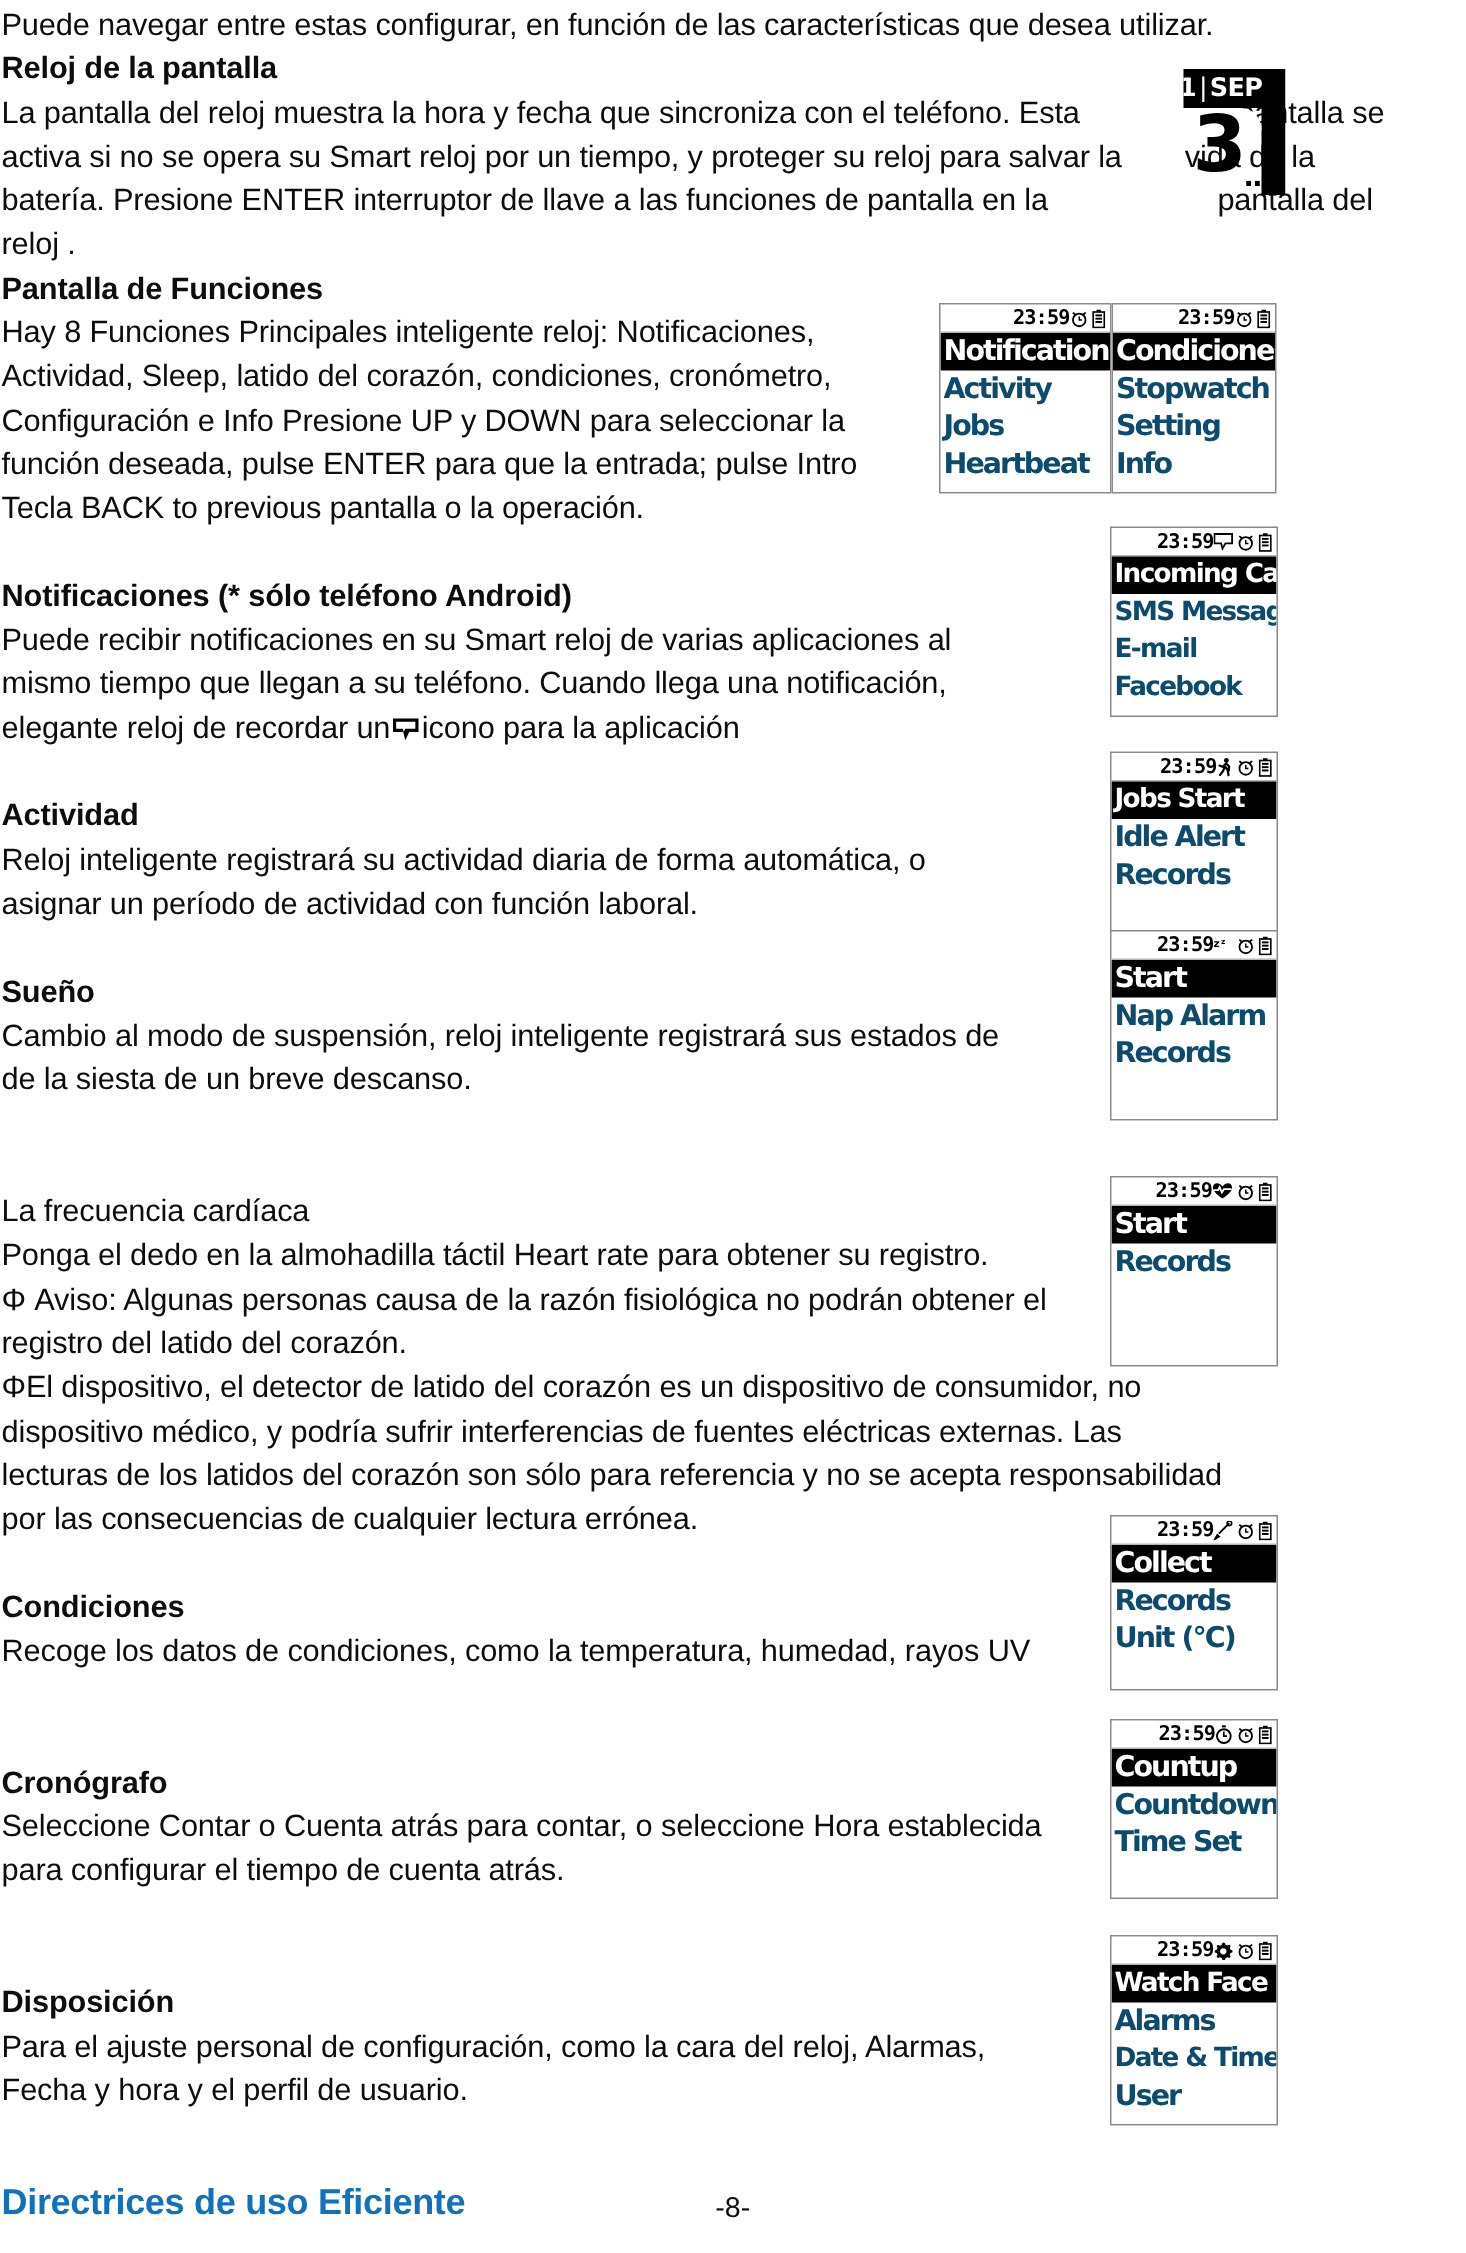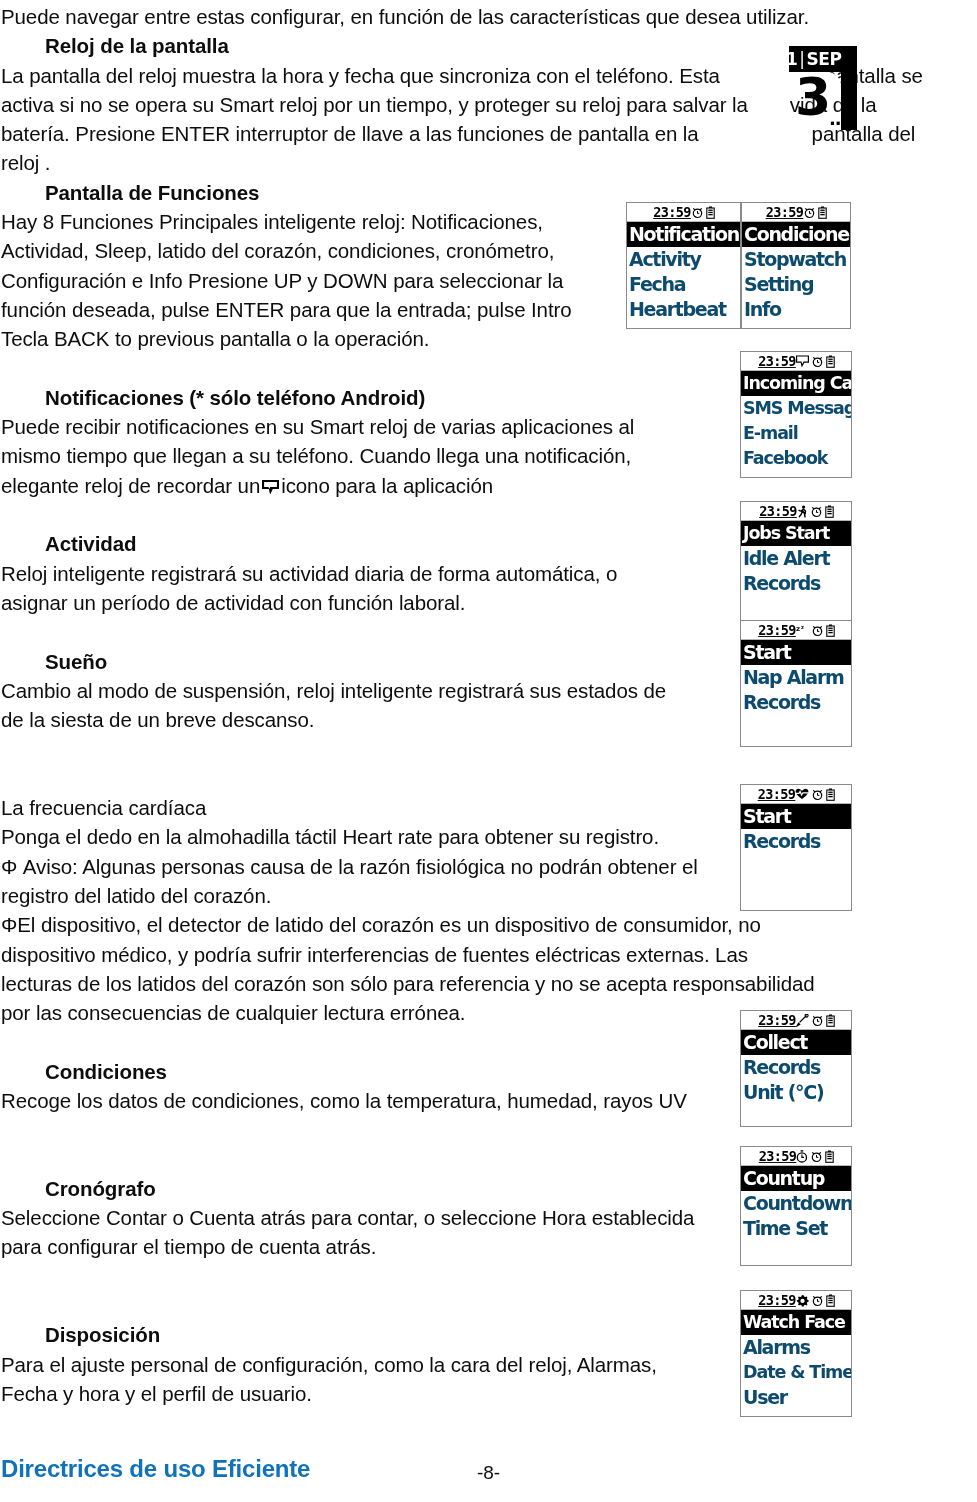--- a/index.html
+++ b/index.html
@@ -31,21 +31,21 @@
     padding: 2px 0 0 1px;
   }
 
   p.line {
     margin: 0;
     font-size: 20.5px;
     line-height: 29.3px;
     letter-spacing: -0.1px;
     white-space: pre-wrap;
   }
-  p.line.bold { font-weight: bold; padding-left: 44px; }
+  p.line.bold { font-weight: bold; }
 
   .blank { height: 29.3px; }
   .blank.half { height: 15px; }
 
   .heading-blue {
     margin: 0;
     font-size: 24px;
     font-weight: bold;
     color: #1072ba;
     line-height: 32px;
@@ -77,24 +77,23 @@
     position: absolute;
     background: #ffffff;
     border: 1px solid #8a8a8a;
     font-family: "DejaVu Sans Mono", monospace;
     overflow: hidden;
   }
   .statusbar {
     height: 19px;
     display: flex;
     align-items: center;
-    justify-content: center;
+    justify-content: flex-end;
     padding: 0 3px 0 4px;
     border-bottom: 1px solid #b5b5b5;
-    text-decoration: underline;
   }
   .clock {
     font-family: "DejaVu Sans Mono", monospace;
     font-size: 13.5px;
     font-weight: bold;
     letter-spacing: -0.6px;
     color: #000;
   }
   .sb-icons { display: flex; align-items: center; gap: 2px; }
   .sb-icons svg { display: block; }
@@ -303,21 +302,21 @@
               <rect x="2.3" y="3.6" width="4.4" height="1.3" fill="#000"></rect>
               <rect x="2.3" y="5.8" width="4.4" height="1.3" fill="#000"></rect>
               <rect x="2.3" y="8.0" width="4.4" height="1.3" fill="#000"></rect>
             </svg>
           </span>
       </span>
     </div>
     <div class="menu">
       <div class="mi sel">Notifications</div>
       <div class="mi">Activity</div>
-      <div class="mi">Fecha</div>
+      <div class="mi">Jobs</div>
       <div class="mi">Heartbeat</div>
     </div>
   </div>
 
   <div class="screen" style="left:741px; top:202px; width:110px; height:127px;">
     <div class="statusbar">
       <span class="clock">23:59</span>
       <span class="sb-icons">
         <span>
             <svg width="13" height="13" viewBox="0 0 13 13">

